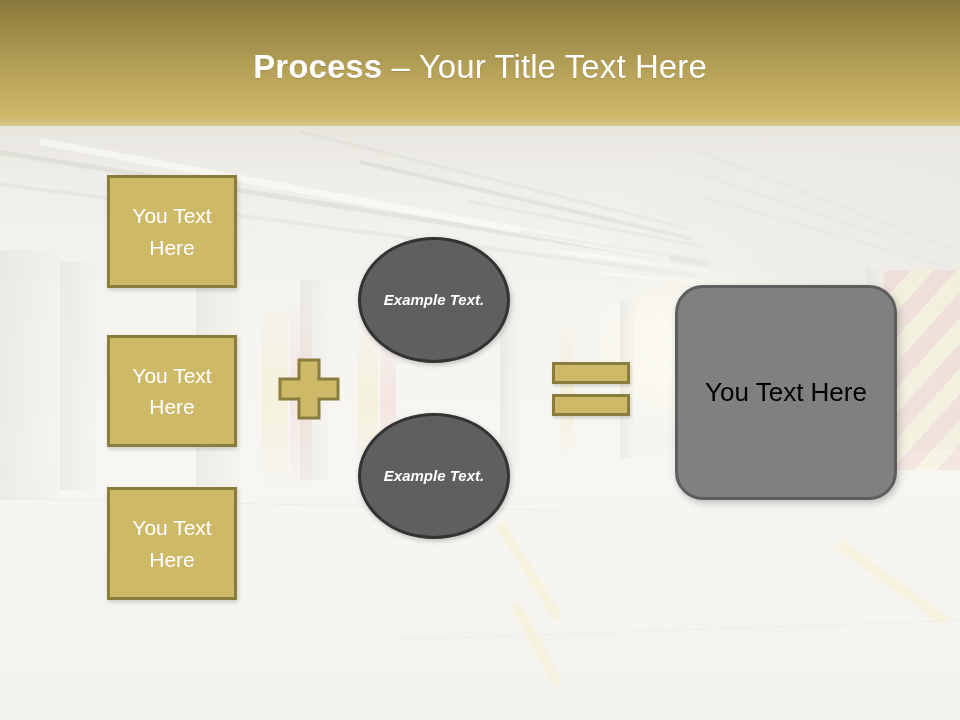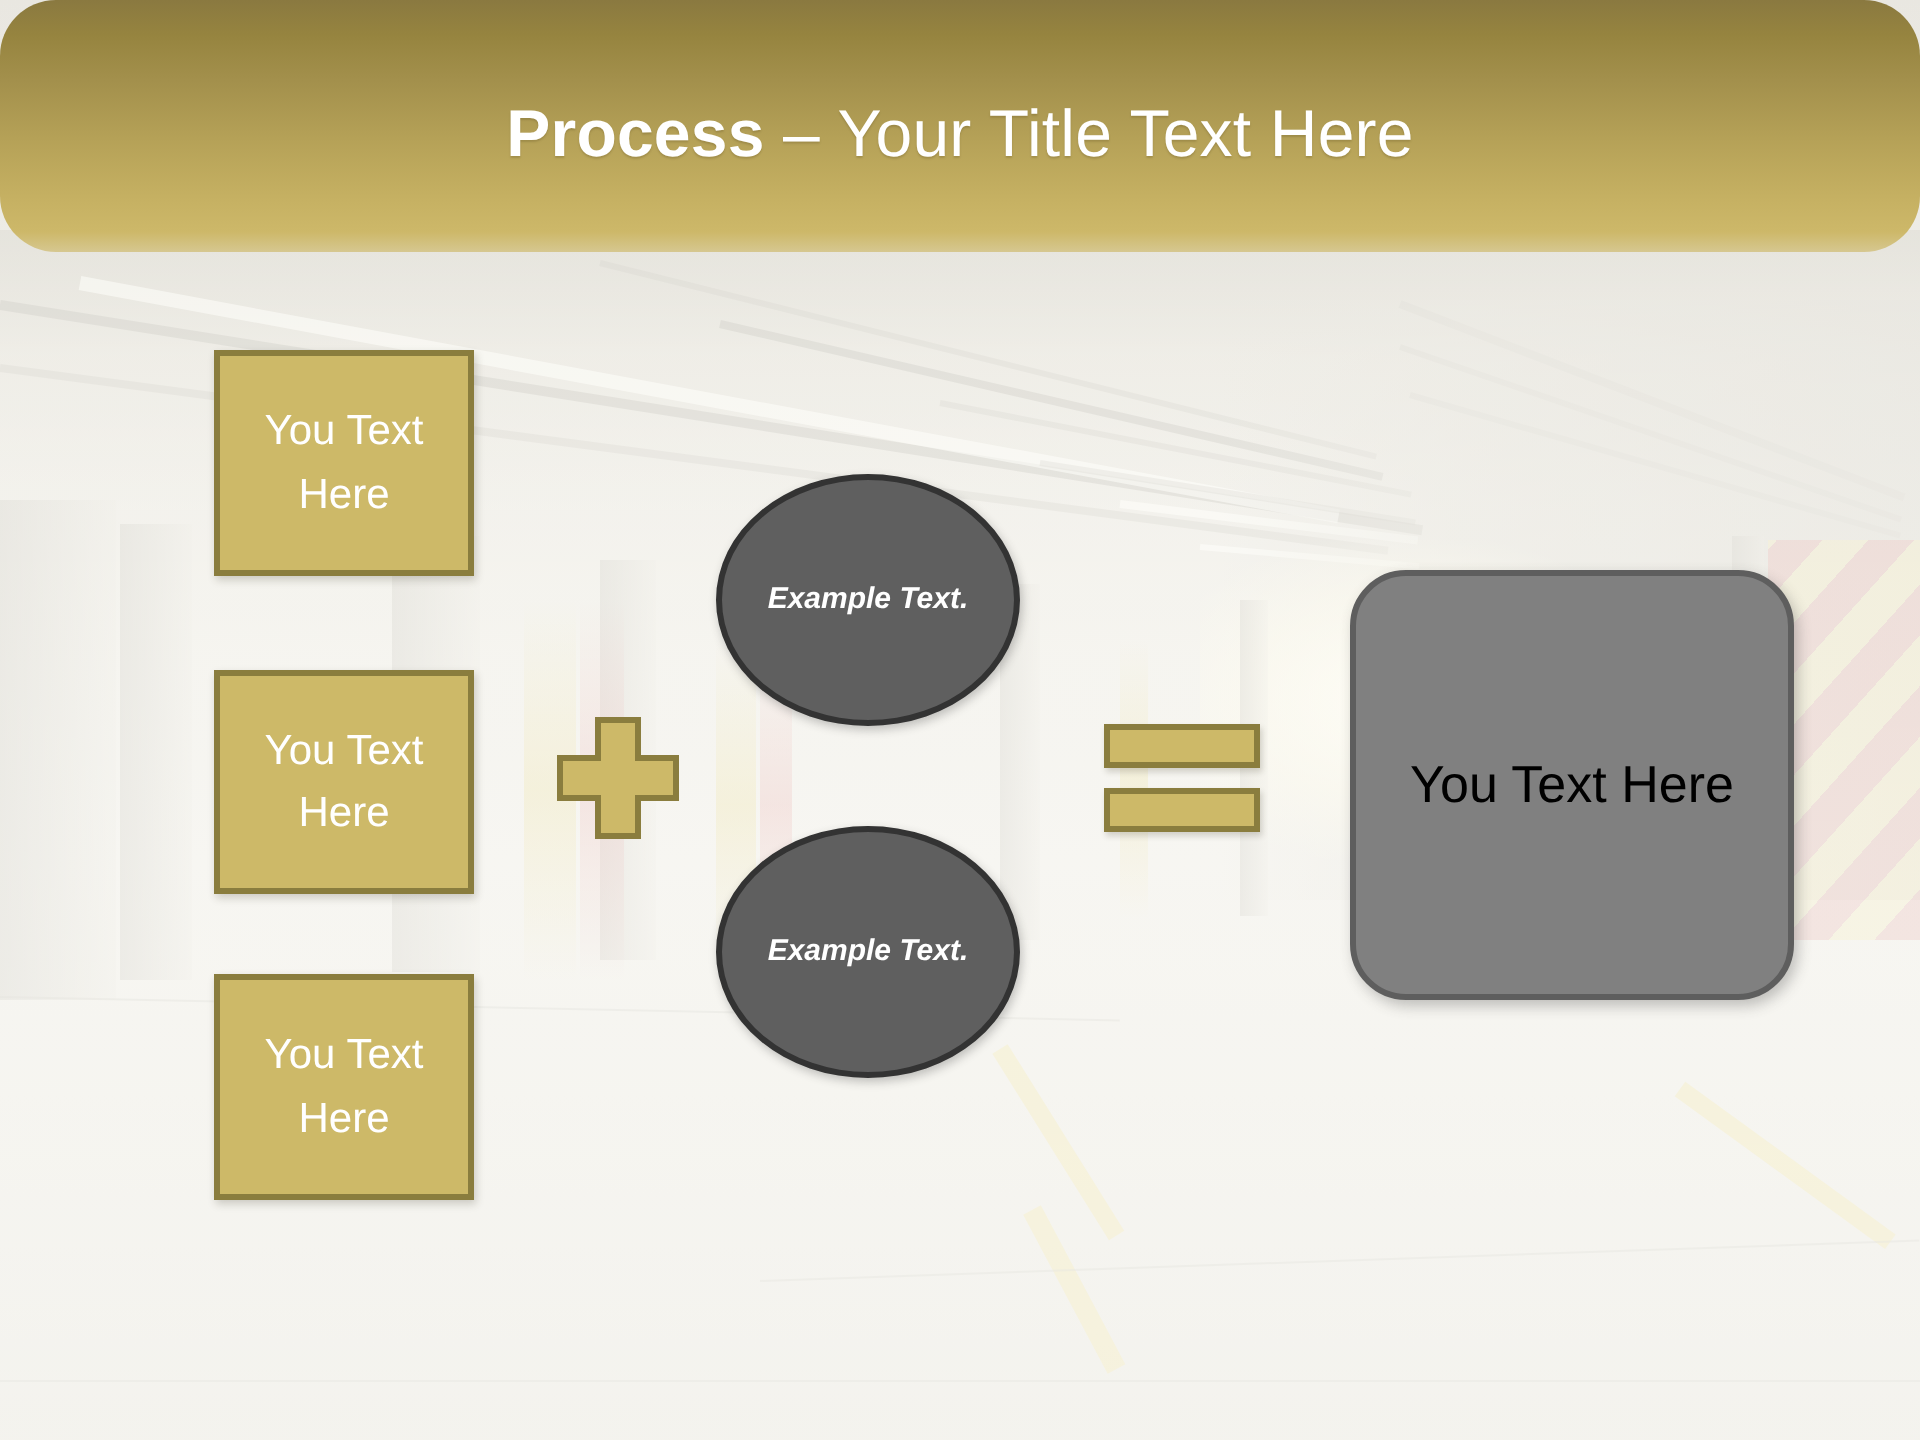--- a/index.html
+++ b/index.html
@@ -117,21 +117,20 @@
   .header {
     position: absolute; left: 0; top: 0; width: 960px; height: 126px;
     background: linear-gradient(to bottom,
       #8a7940 0%,
       #96843f 14%,
       #a3904c 32%,
       #b5a157 55%,
       #c5b062 78%,
       #cdb869 92%,
       rgba(208,188,114,.72) 100%);
-    border-radius: 28px;
   }
   .header-title {
     position: absolute; left: 0; top: 48px; width: 960px;
     text-align: center;
     color: #ffffff;
     font-size: 33px;
     font-weight: 400;
     letter-spacing: .1px;
     white-space: nowrap;
     text-shadow: 0 1px 1px rgba(90,75,30,.25);

